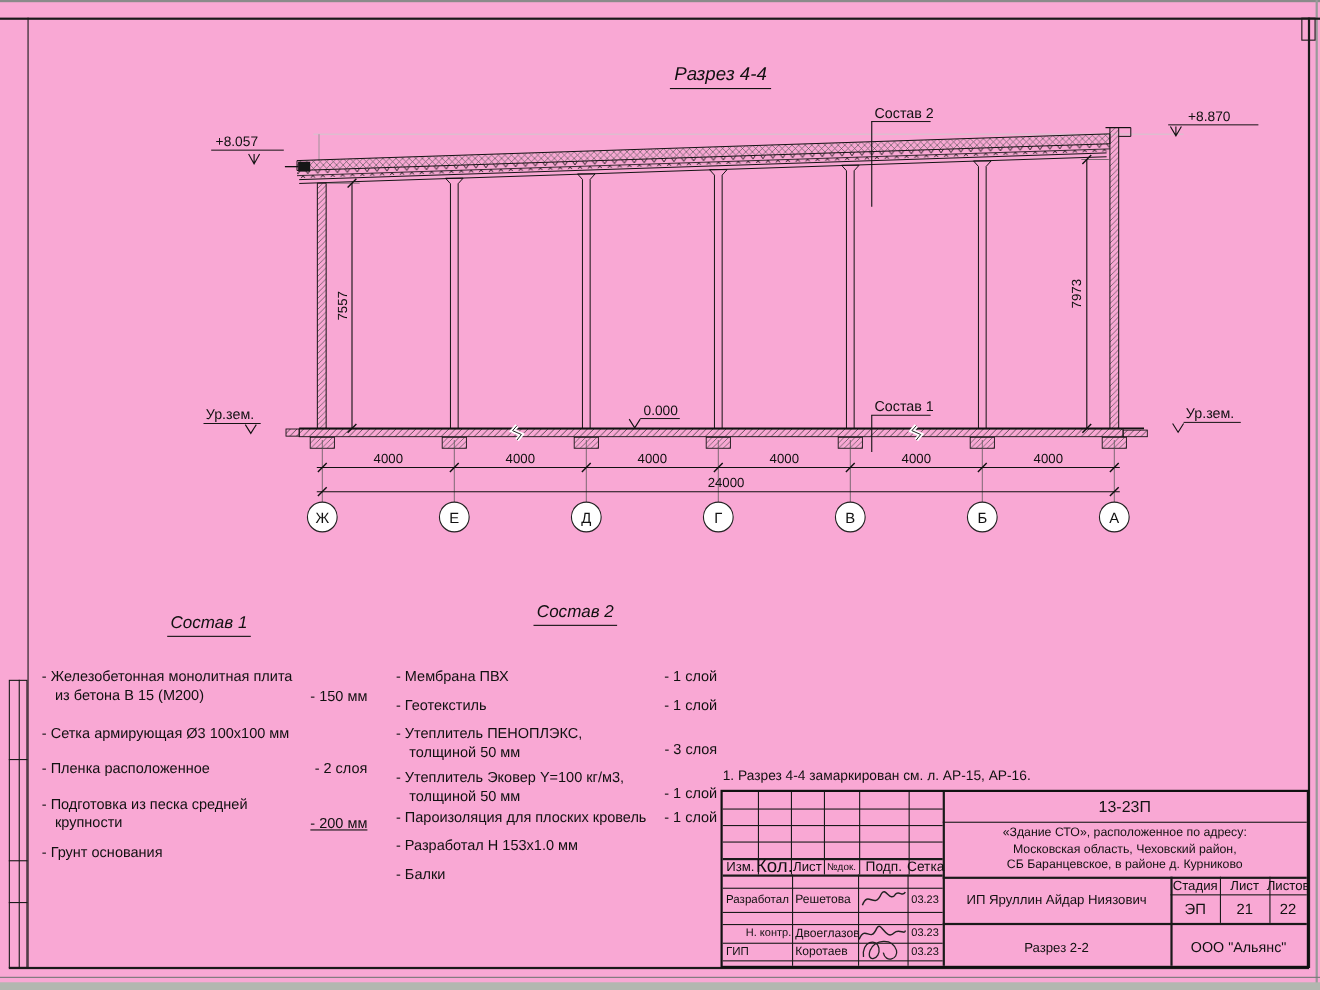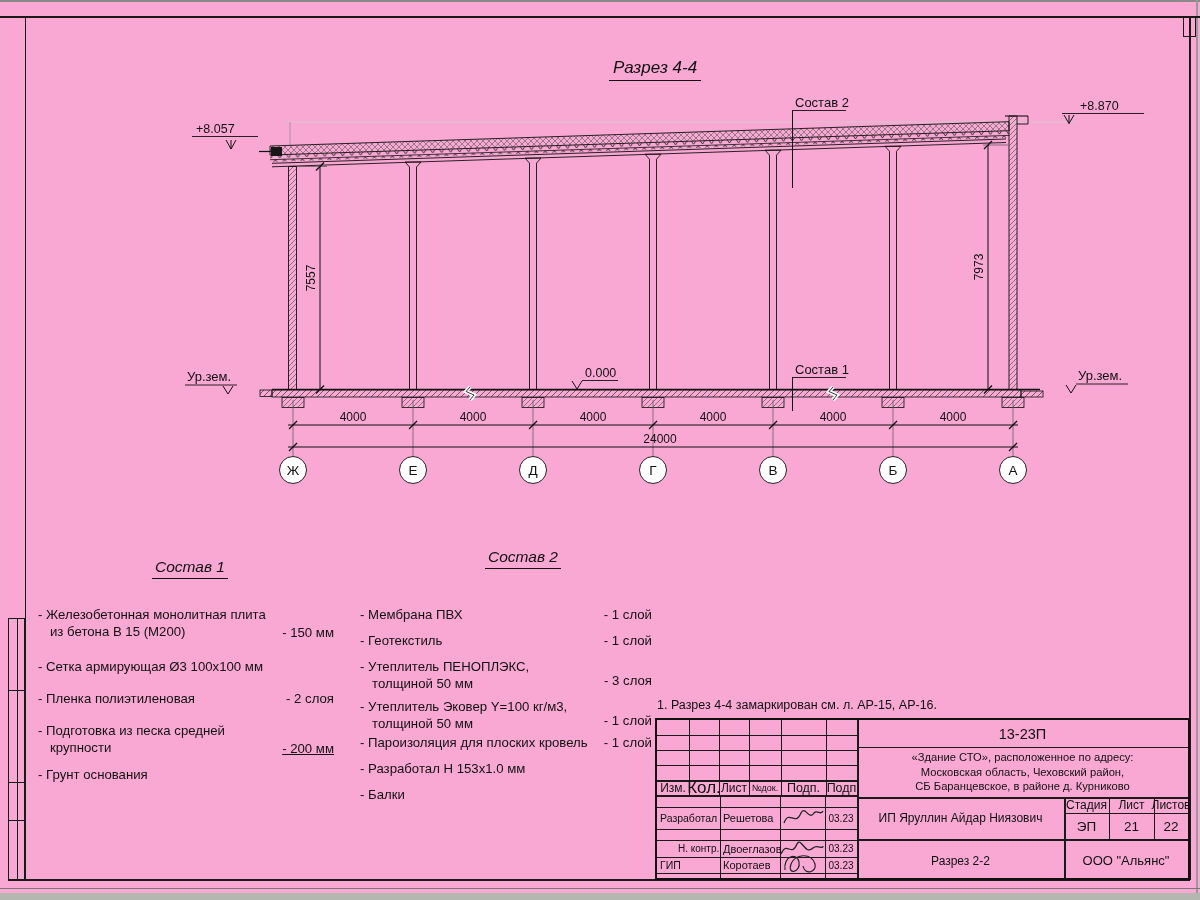--- a/index.html
+++ b/index.html
@@ -219,21 +219,21 @@
     </g>
   </svg>
 
   <div class="title-wrap" style="left:130px;top:558px;width:120px;">
     <span class="comp-title">Состав 1</span>
   </div>
   <div class="it nm" style="left:38px;top:606px;">- Железобетонная  монолитная плита
 из бетона В 15 (М200)</div>
   <div class="it val" style="left:262px;top:624px;">- 150 мм</div>
   <div class="it nm" style="left:38px;top:658px;">- Сетка армирующая Ø3 100х100 мм</div>
-  <div class="it nm" style="left:38px;top:690px;">- Пленка полиэтиленовая</div>
+  <div class="it nm" style="left:38px;top:690px;">- Пленка расположенное</div>
   <div class="it val" style="left:262px;top:690px;">-  2 слоя</div>
   <div class="it nm" style="left:38px;top:722px;">- Подготовка из песка средней
 крупности</div>
   <div class="it val" style="left:262px;top:740px;text-decoration:underline;">- 200 мм</div>
   <div class="it nm" style="left:38px;top:766px;">- Грунт основания</div>
 
   <div class="title-wrap" style="left:463px;top:548px;width:120px;">
     <span class="comp-title">Состав 2</span>
   </div>
   <div class="it nm" style="left:360px;top:606px;">- Мембрана ПВХ</div>
@@ -283,21 +283,21 @@
     <div class="h abs" style="left:200px;top:119px;width:331px;height:1.5px;"></div>
     <div class="v abs" style="left:407px;top:77px;height:81px;width:1.5px;"></div>
     <div class="v abs" style="left:452px;top:77px;height:42px;"></div>
     <div class="v abs" style="left:497px;top:77px;height:42px;"></div>
 
     <div class="cell" style="left:0;top:60px;width:32px;height:15px;font-size:12px;">Изм.</div>
     <div class="cell" style="left:32px;top:60px;width:30px;height:15px;font-size:17px;">Кол.</div>
     <div class="cell" style="left:62px;top:60px;width:30px;height:15px;font-size:12px;">Лист</div>
     <div class="cell" style="left:92px;top:60px;width:32px;height:15px;font-size:9px;">№док.</div>
     <div class="cell" style="left:124px;top:60px;width:45px;height:15px;font-size:12.5px;">Подп.</div>
-    <div class="cell" style="left:169px;top:60px;width:31px;height:15px;font-size:12.5px;">Подп</div>
+    <div class="cell" style="left:169px;top:60px;width:31px;height:15px;font-size:12.5px;">Сетка</div>
 
     <div class="cell left" style="left:3px;top:87px;width:60px;height:22px;font-size:10.5px;">Разработал</div>
     <div class="cell left" style="left:66px;top:87px;width:57px;height:22px;font-size:11px;">Решетова</div>
     <div class="cell" style="left:168px;top:87px;width:32px;height:22px;font-size:10px;">03.23</div>
     <div class="cell left" style="left:21px;top:120px;width:60px;height:17px;font-size:10px;">Н. контр.</div>
     <div class="cell left" style="left:66px;top:120px;width:57px;height:17px;font-size:11px;">Двоеглазов</div>
     <div class="cell" style="left:168px;top:120px;width:32px;height:17px;font-size:10px;">03.23</div>
     <div class="cell left" style="left:3px;top:137px;width:60px;height:16px;font-size:10.5px;">ГИП</div>
     <div class="cell left" style="left:66px;top:137px;width:57px;height:16px;font-size:11px;">Коротаев</div>
     <div class="cell" style="left:168px;top:137px;width:32px;height:16px;font-size:10px;">03.23</div>

